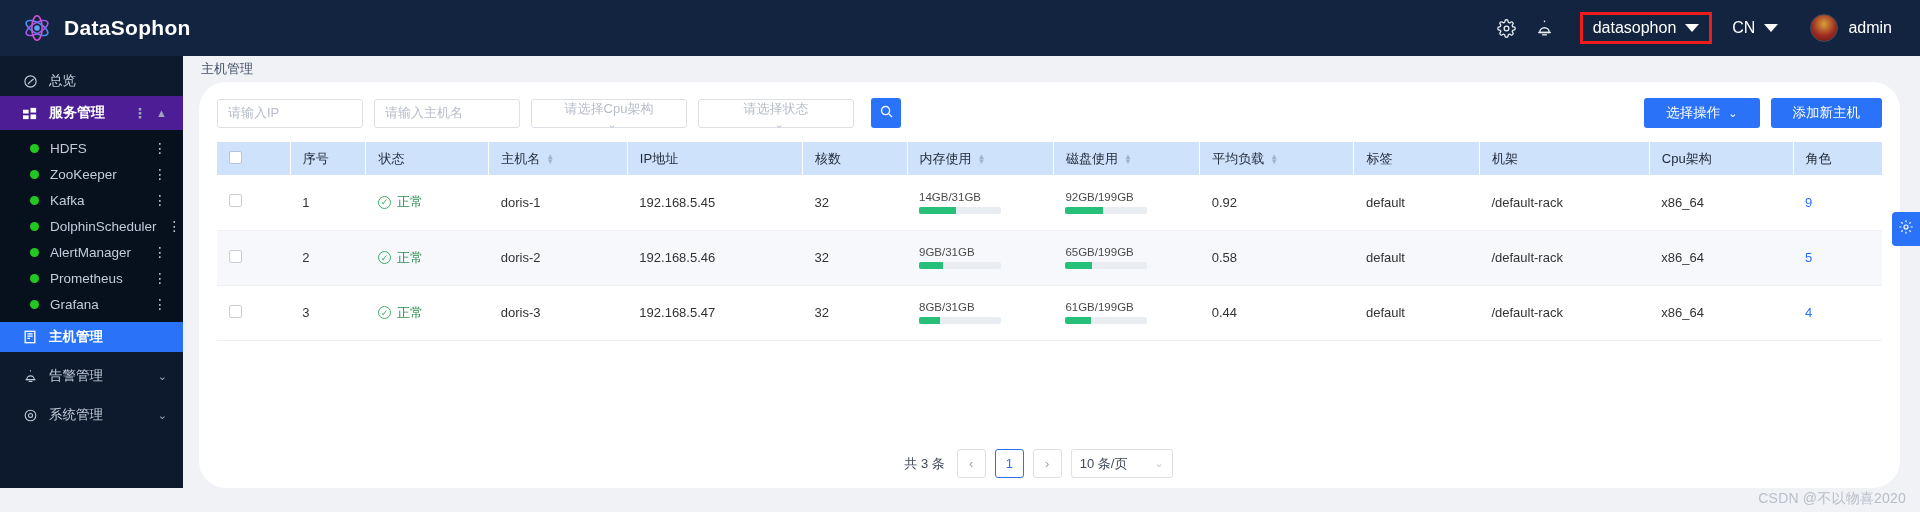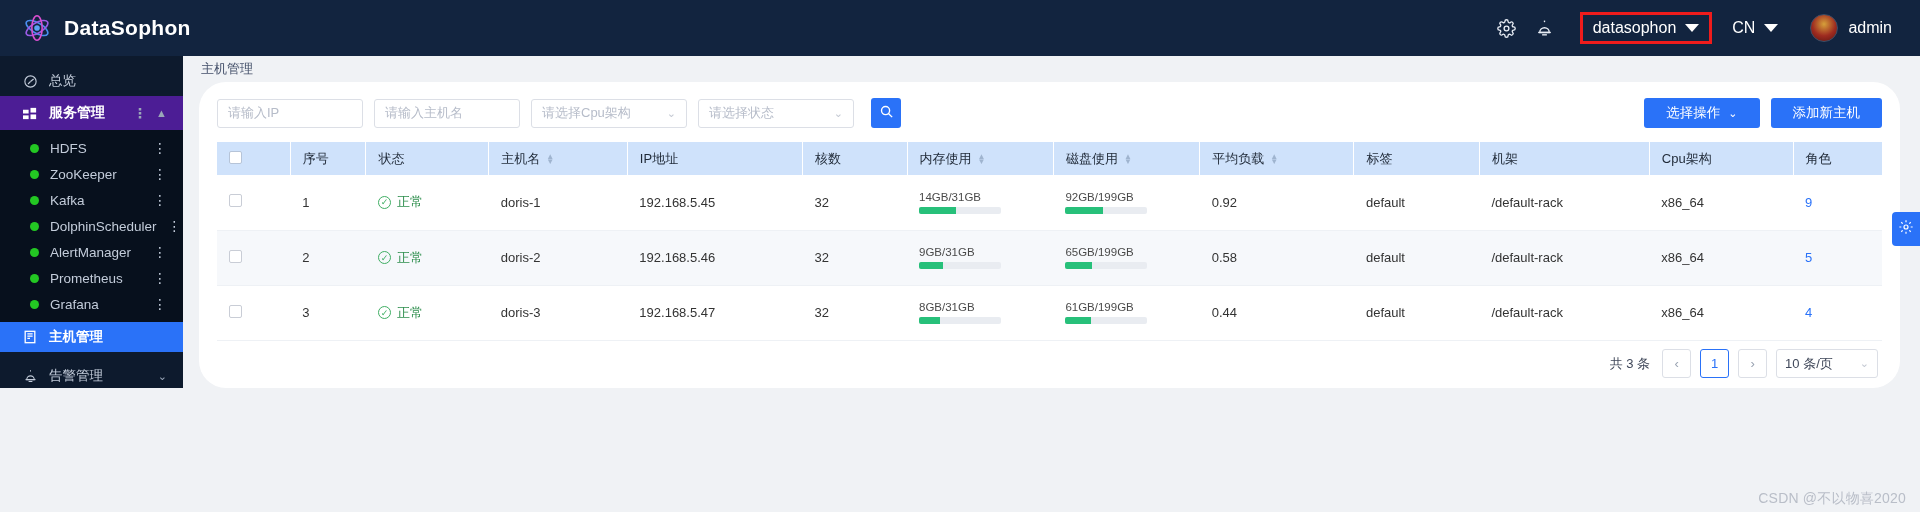--- a/index.html
+++ b/index.html
@@ -1,21 +1,21 @@
 <!DOCTYPE html>
 <html><head>
 <meta charset="utf-8">
 <style>
   * { box-sizing: border-box; margin: 0; padding: 0; }
   html, body {
     width: 1920px; height: 512px;
     font-family: "Liberation Sans", "DejaVu Sans", sans-serif;
     background: #f0f2f5; overflow: hidden;
   }
-  .app { display: flex; flex-direction: column; width: 1920px; height: 388px; }
+  .app { display: flex; flex-direction: column; width: 1920px; height: 488px; }
 
   
   .header {
     height: 56px; background: #12243f; display: flex; align-items: center;
     flex: 0 0 56px; position: relative; z-index: 5;
   }
   .brand { width: 225px; display: flex; align-items: center; gap: 12px; padding-left: 22px; }
   .brand-logo { width: 30px; height: 30px; flex: 0 0 30px; }
   .brand-name { color: #fff; font-size: 21px; font-weight: bold; letter-spacing: .3px; }
   .header-spacer { flex: 1; }
@@ -67,21 +67,21 @@
   .crumb { height: 26px; display: flex; align-items: center; padding: 0 0 0 18px; color: #44506a; font-size: 13px; }
   .panel { background: #fff; margin: 0 20px 0 16px; flex: 1; display: flex; flex-direction: column; min-height: 0; border-radius: 27px; }
 
   
   .filterbar { display: flex; align-items: center; padding: 16px 18px 14px 18px; gap: 11px; }
   .fld {
     height: 29px; border: 1px solid #dcdfe6; border-radius: 3px; background: #fff;
     display: flex; align-items: center; padding: 0 10px; color: #b6bcc9; font-size: 13px;
   }
   .fld.w-input { width: 146px; }
-  .fld.w-select { width: 156px; justify-content: space-between; }
+  .fld.w-select { width: 156px; justify-content: space-between; flex-direction: column; }
   .sel-caret { color: #c3c8d2; font-size: 11px; margin-left: 6px; }
   .btn-search {
     width: 30px; height: 30px; background: #2a72f8; border-radius: 3px; color: #fff;
     display: flex; align-items: center; justify-content: center; cursor: pointer; margin-left: 6px;
   }
   .filter-spacer { flex: 1; }
   .btn {
     height: 30px; background: #2a72f8; color: #fff; border-radius: 3px; font-size: 13.5px;
     display: flex; align-items: center; padding: 0 22px; cursor: pointer; gap: 8px; white-space: nowrap;
   }
@@ -108,21 +108,21 @@
   .status-ring {
     width: 13px; height: 13px; border: 1px solid #3fae63; border-radius: 50%;
     display: flex; align-items: center; justify-content: center; color: #3fae63; font-size: 9px;
   }
   .usage-text { font-size: 11.5px; color: #4a4a4a; margin-bottom: 4px; }
   .bar { width: 82px; height: 7px; background: #e9ecf1; border-radius: 2px; overflow: hidden; }
   .bar > span { display: block; height: 100%; background: #27c07a; }
   .link { color: #2a72f8; cursor: pointer; }
 
   
-  .pager { display: flex; align-items: center; justify-content: flex-end; gap: 9px; padding: 14px 22px 10px 0; }
+  .pager { display: flex; align-items: center; justify-content: center; gap: 9px; padding: 14px 22px 10px 0; }
   .pg-total { font-size: 13px; color: #40485a; margin-right: 3px; }
   .pg-box {
     min-width: 29px; height: 29px; border: 1px solid #dcdfe6; border-radius: 3px; background: #fff;
     display: flex; align-items: center; justify-content: center; font-size: 13px; color: #9aa3b2; cursor: pointer; padding: 0 8px;
   }
   .pg-box.cur { border-color: #2a72f8; color: #2a72f8; }
   .pg-box.size { gap: 21px; color: #40485a; }
 
   
   .float-gear {

